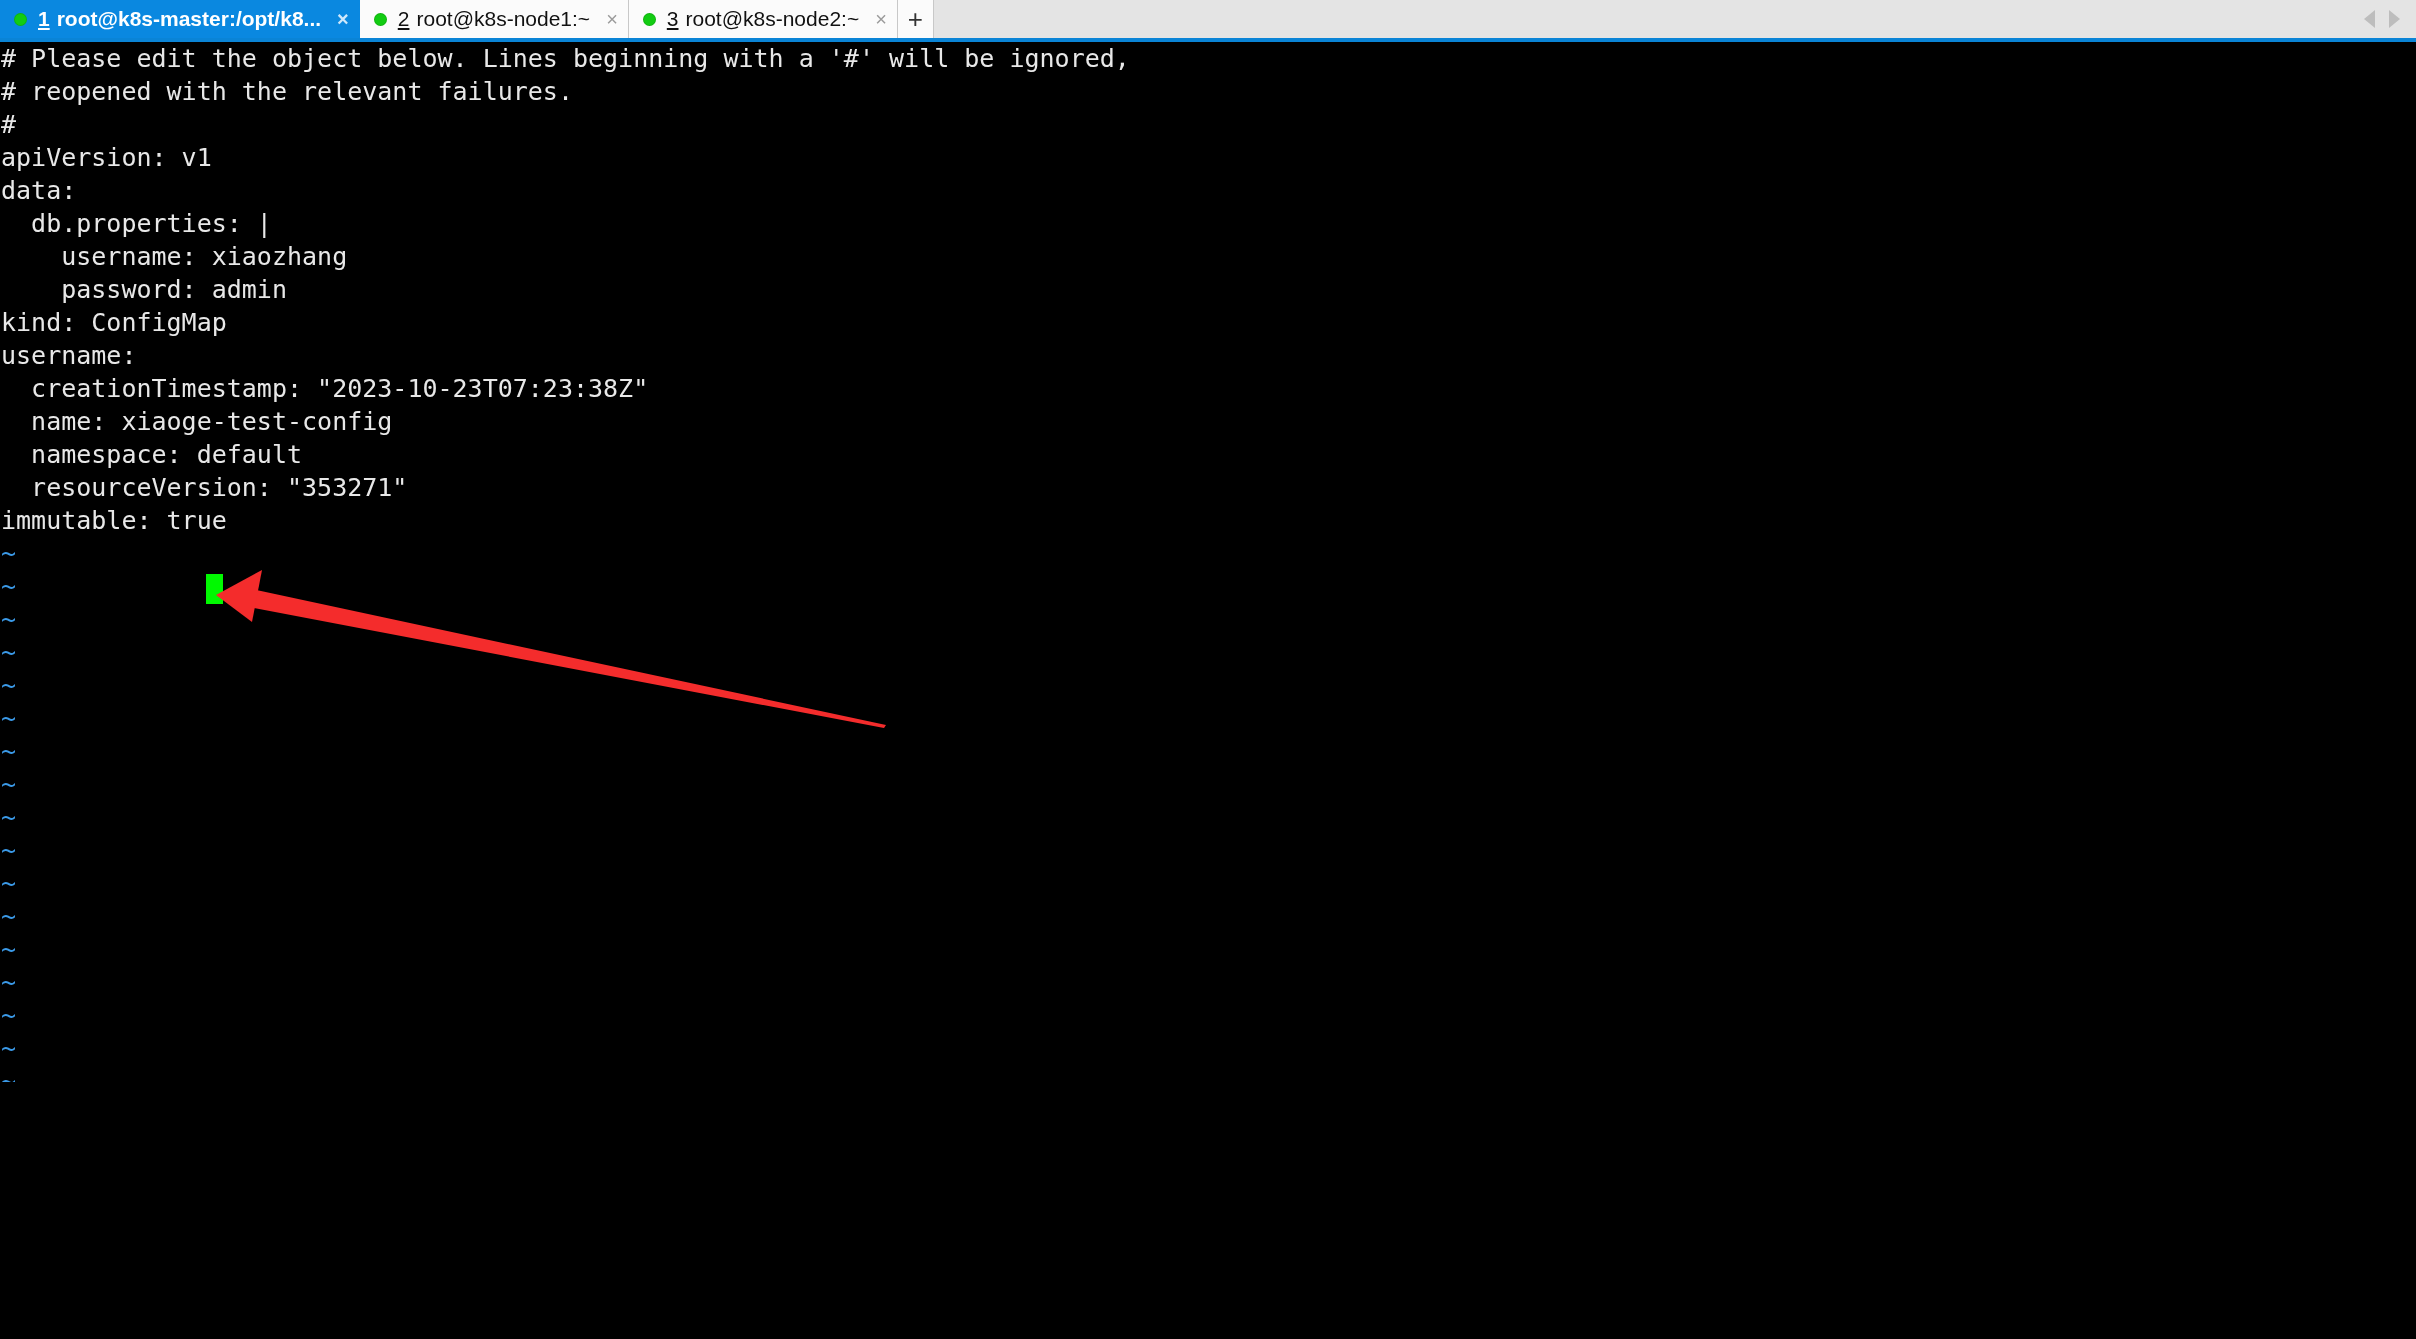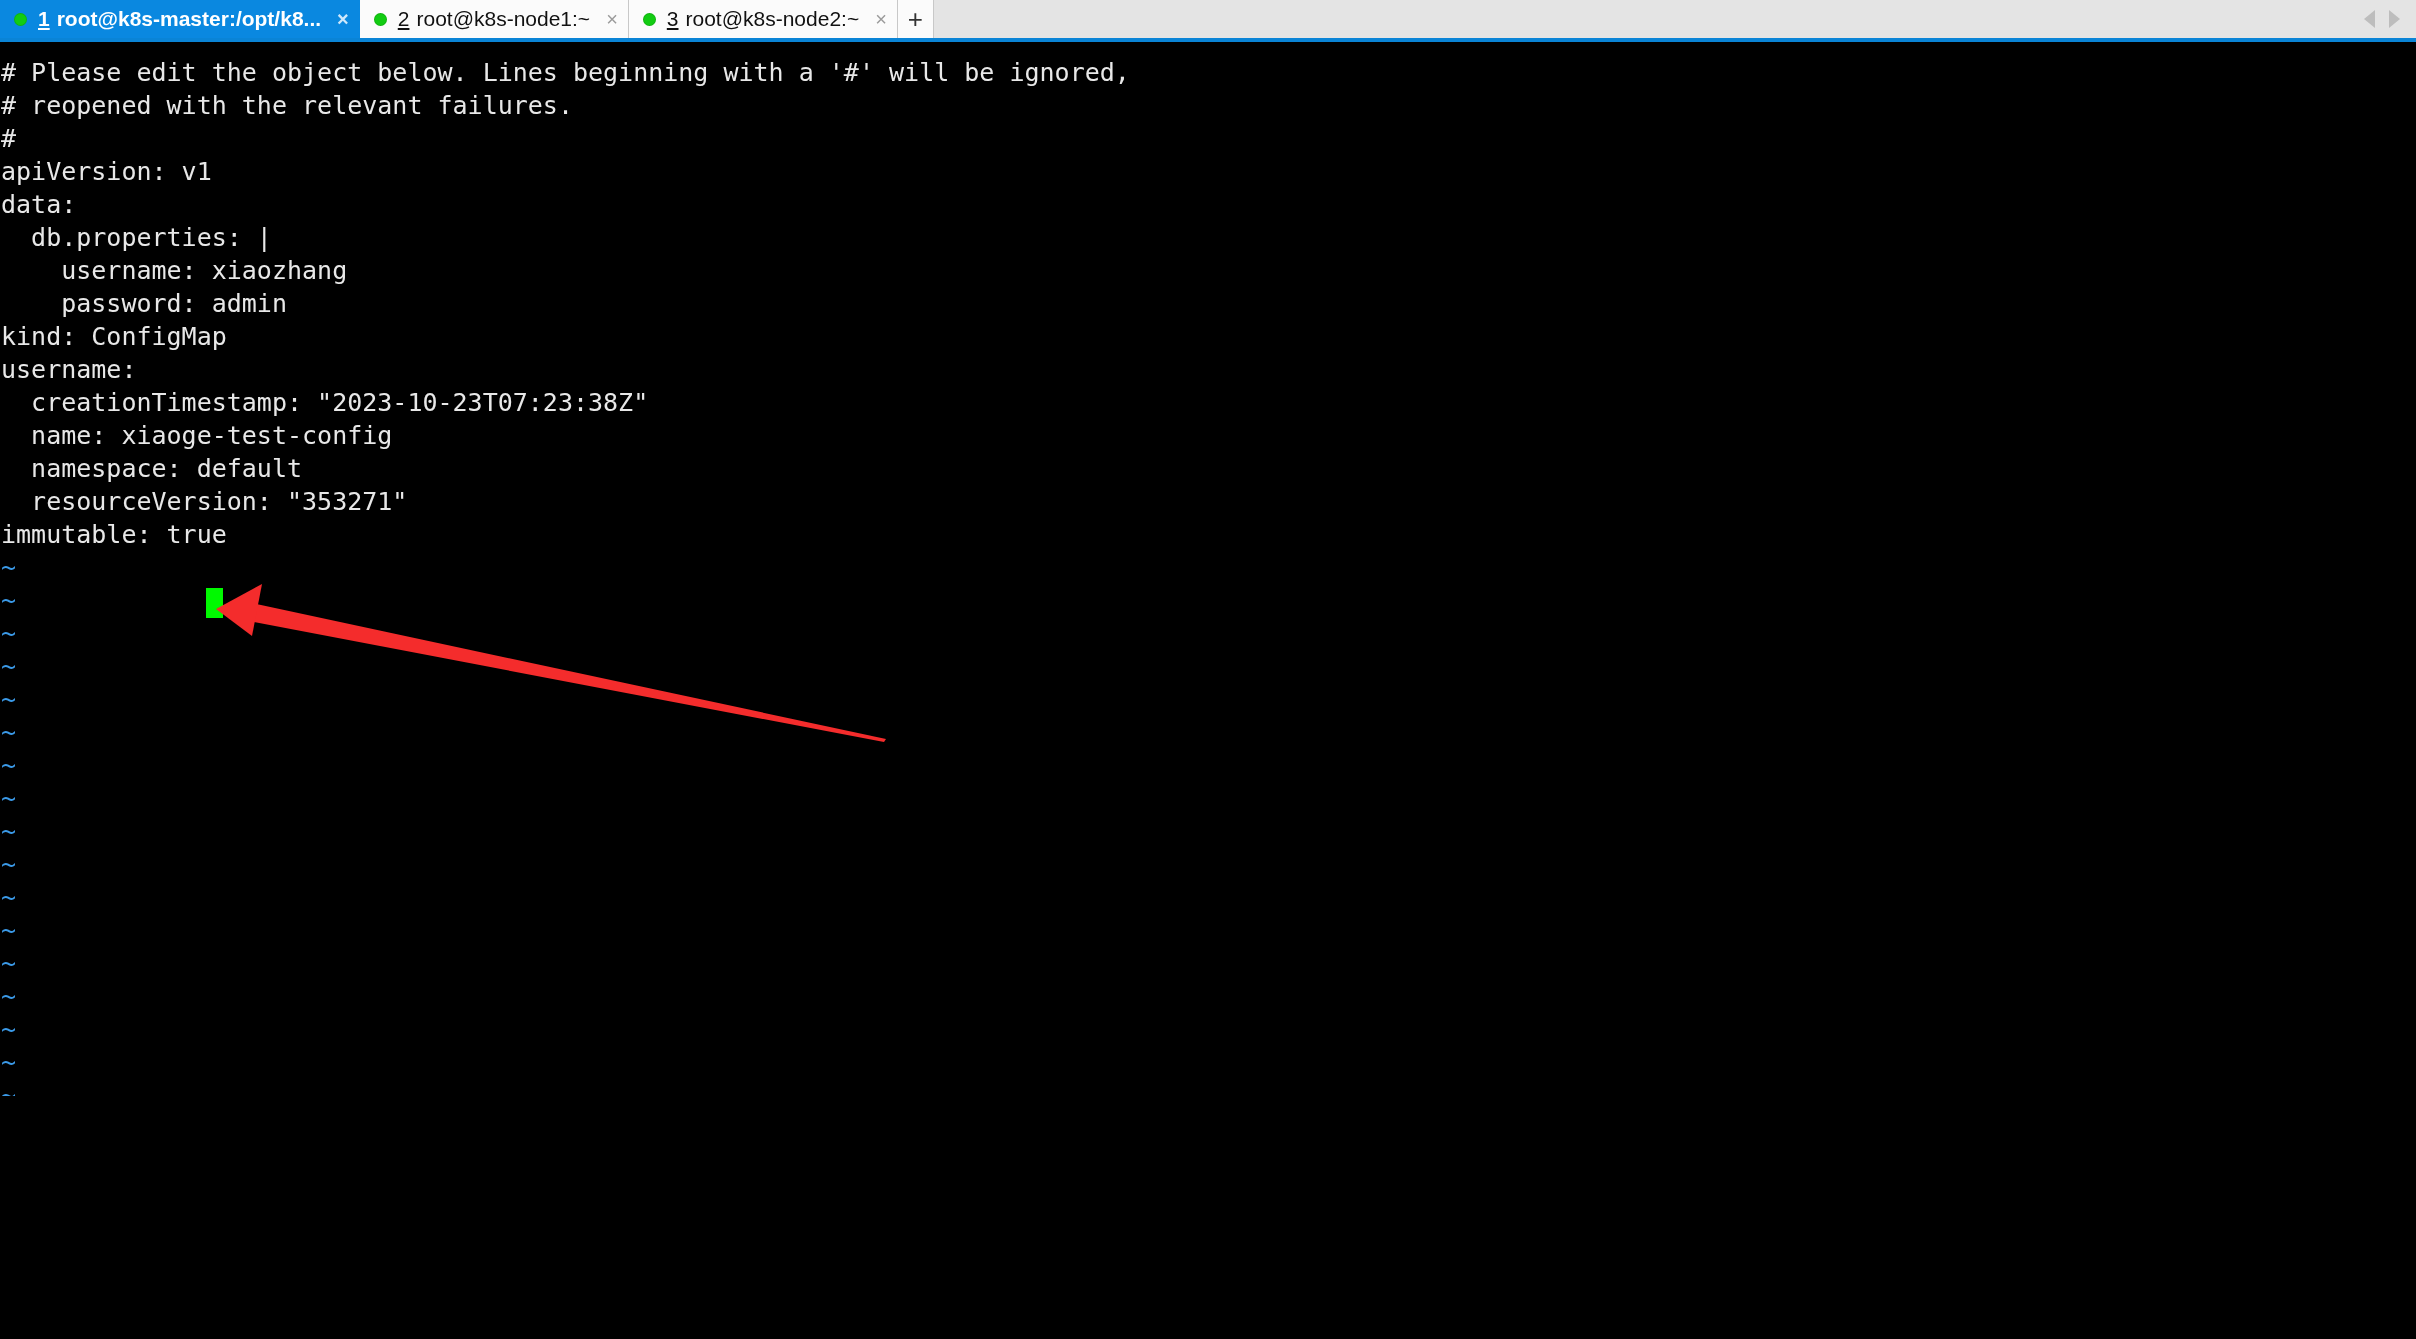--- a/index.html
+++ b/index.html
@@ -73,21 +73,21 @@
   }
   .arrw.right{
     border-top:9px solid transparent;
     border-bottom:9px solid transparent;
     border-left:11px solid #bdbdbd;
   }
 
   
   #term{
     position:absolute;
-    top:56px; left:0;
+    top:42px; left:0;
     width:2416px; height:1040px;
     background:#000;
     font-family:"DejaVu Sans Mono", monospace;
     font-size:25px;
     line-height:33px;
     color:#e8e8e8;
     overflow:hidden;
   }
   .line{
     height:33px;

